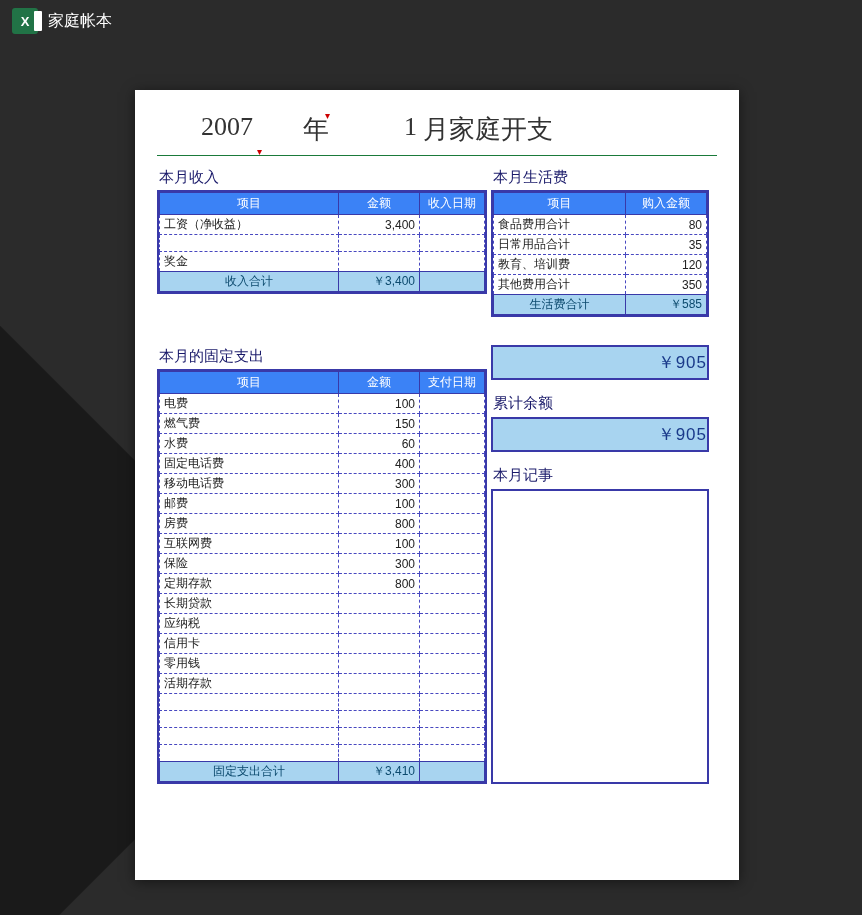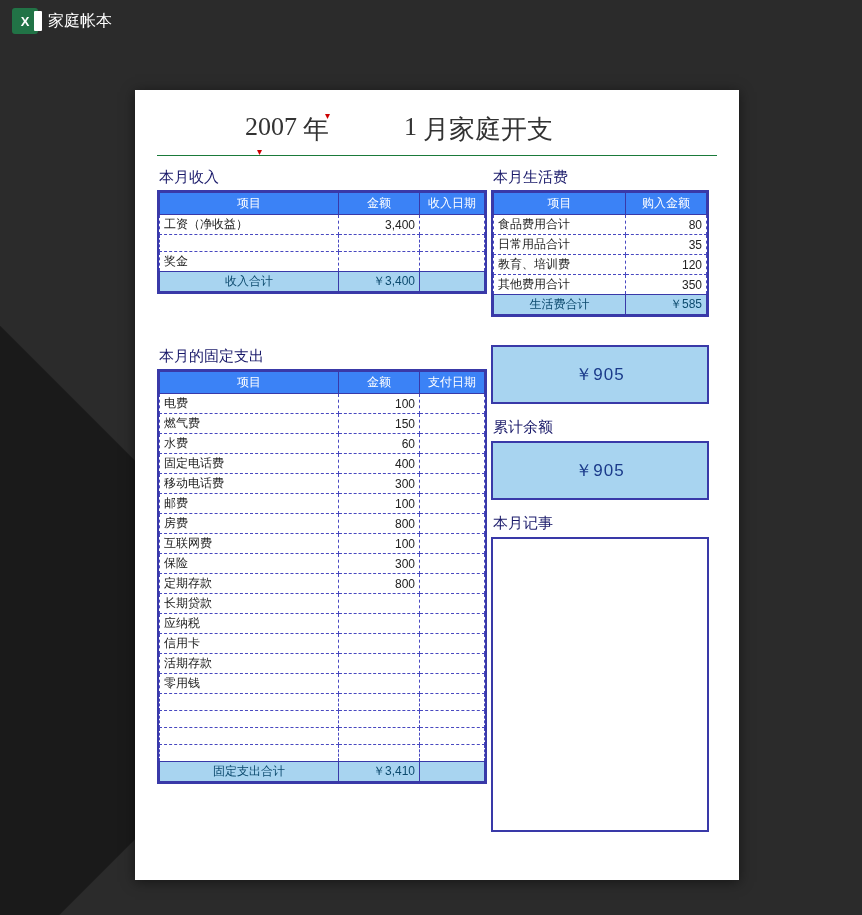--- a/index.html
+++ b/index.html
@@ -54,21 +54,21 @@
     font-family: "SimSun", serif;
     font-size: 26px;
     color: #333;
     text-align: left;
     padding: 4px 0 8px 0;
     border-bottom: 1.5px solid #1a7a3a;
     display: flex;
     gap: 0;
     position: relative;
   }
-  .title-year { width: 140px; text-align: right; }
+  .title-year { width: 140px; text-align: center; }
   .title-yl { width: 40px; padding-left: 6px; }
   .title-month { width: 80px; text-align: right; }
   .title-rest { padding-left: 6px; }
   .red-tick { color: #c00; font-size: 10px; position: absolute; }
   .cols { display: flex; gap: 4px; margin-top: 10px; }
   .left-col { width: 330px; }
   .right-col { width: 218px; }
   .section-title {
     font-size: 15px; color: #1a1a6a;
     padding: 2px 0 3px 2px;
@@ -95,24 +95,24 @@
   table.grid td.num { text-align: right; }
   table.grid tr.total td {
     background: #a8d4f0;
     border: 1px solid #3939a8;
     color: #0c4a6e;
   }
   table.grid tr.total td.lbl { text-align: center; }
   .balance-box {
     border: 2px solid #3939a8;
     background: #a8d4f0;
-    text-align: center;
+    text-align: right;
     font-size: 17px;
     color: #1a3a8a;
-    padding: 16px 0;
+    padding: 4px 0;
     margin-bottom: 14px;
     letter-spacing: 1px;
   }
   .notes-box {
     border: 2px solid #3939a8;
     height: 295px;
     background: #fff;
   }
   .sub-label {
     font-size: 15px; color: #1a1a6a;
@@ -287,26 +287,26 @@
                 <td>应纳税</td>
                 <td class="num"></td>
                 <td></td>
               </tr>
           <tr>
                 <td>信用卡</td>
                 <td class="num"></td>
                 <td></td>
               </tr>
           <tr>
+                <td>零用钱</td>
+                <td class="num"></td>
+                <td></td>
+              </tr>
+          <tr>
                 <td>活期存款</td>
-                <td class="num"></td>
-                <td></td>
-              </tr>
-          <tr>
-                <td>零用钱</td>
                 <td class="num"></td>
                 <td></td>
               </tr>
           <tr>
                 <td></td>
                 <td class="num"></td>
                 <td></td>
               </tr>
           <tr>
                 <td></td>

